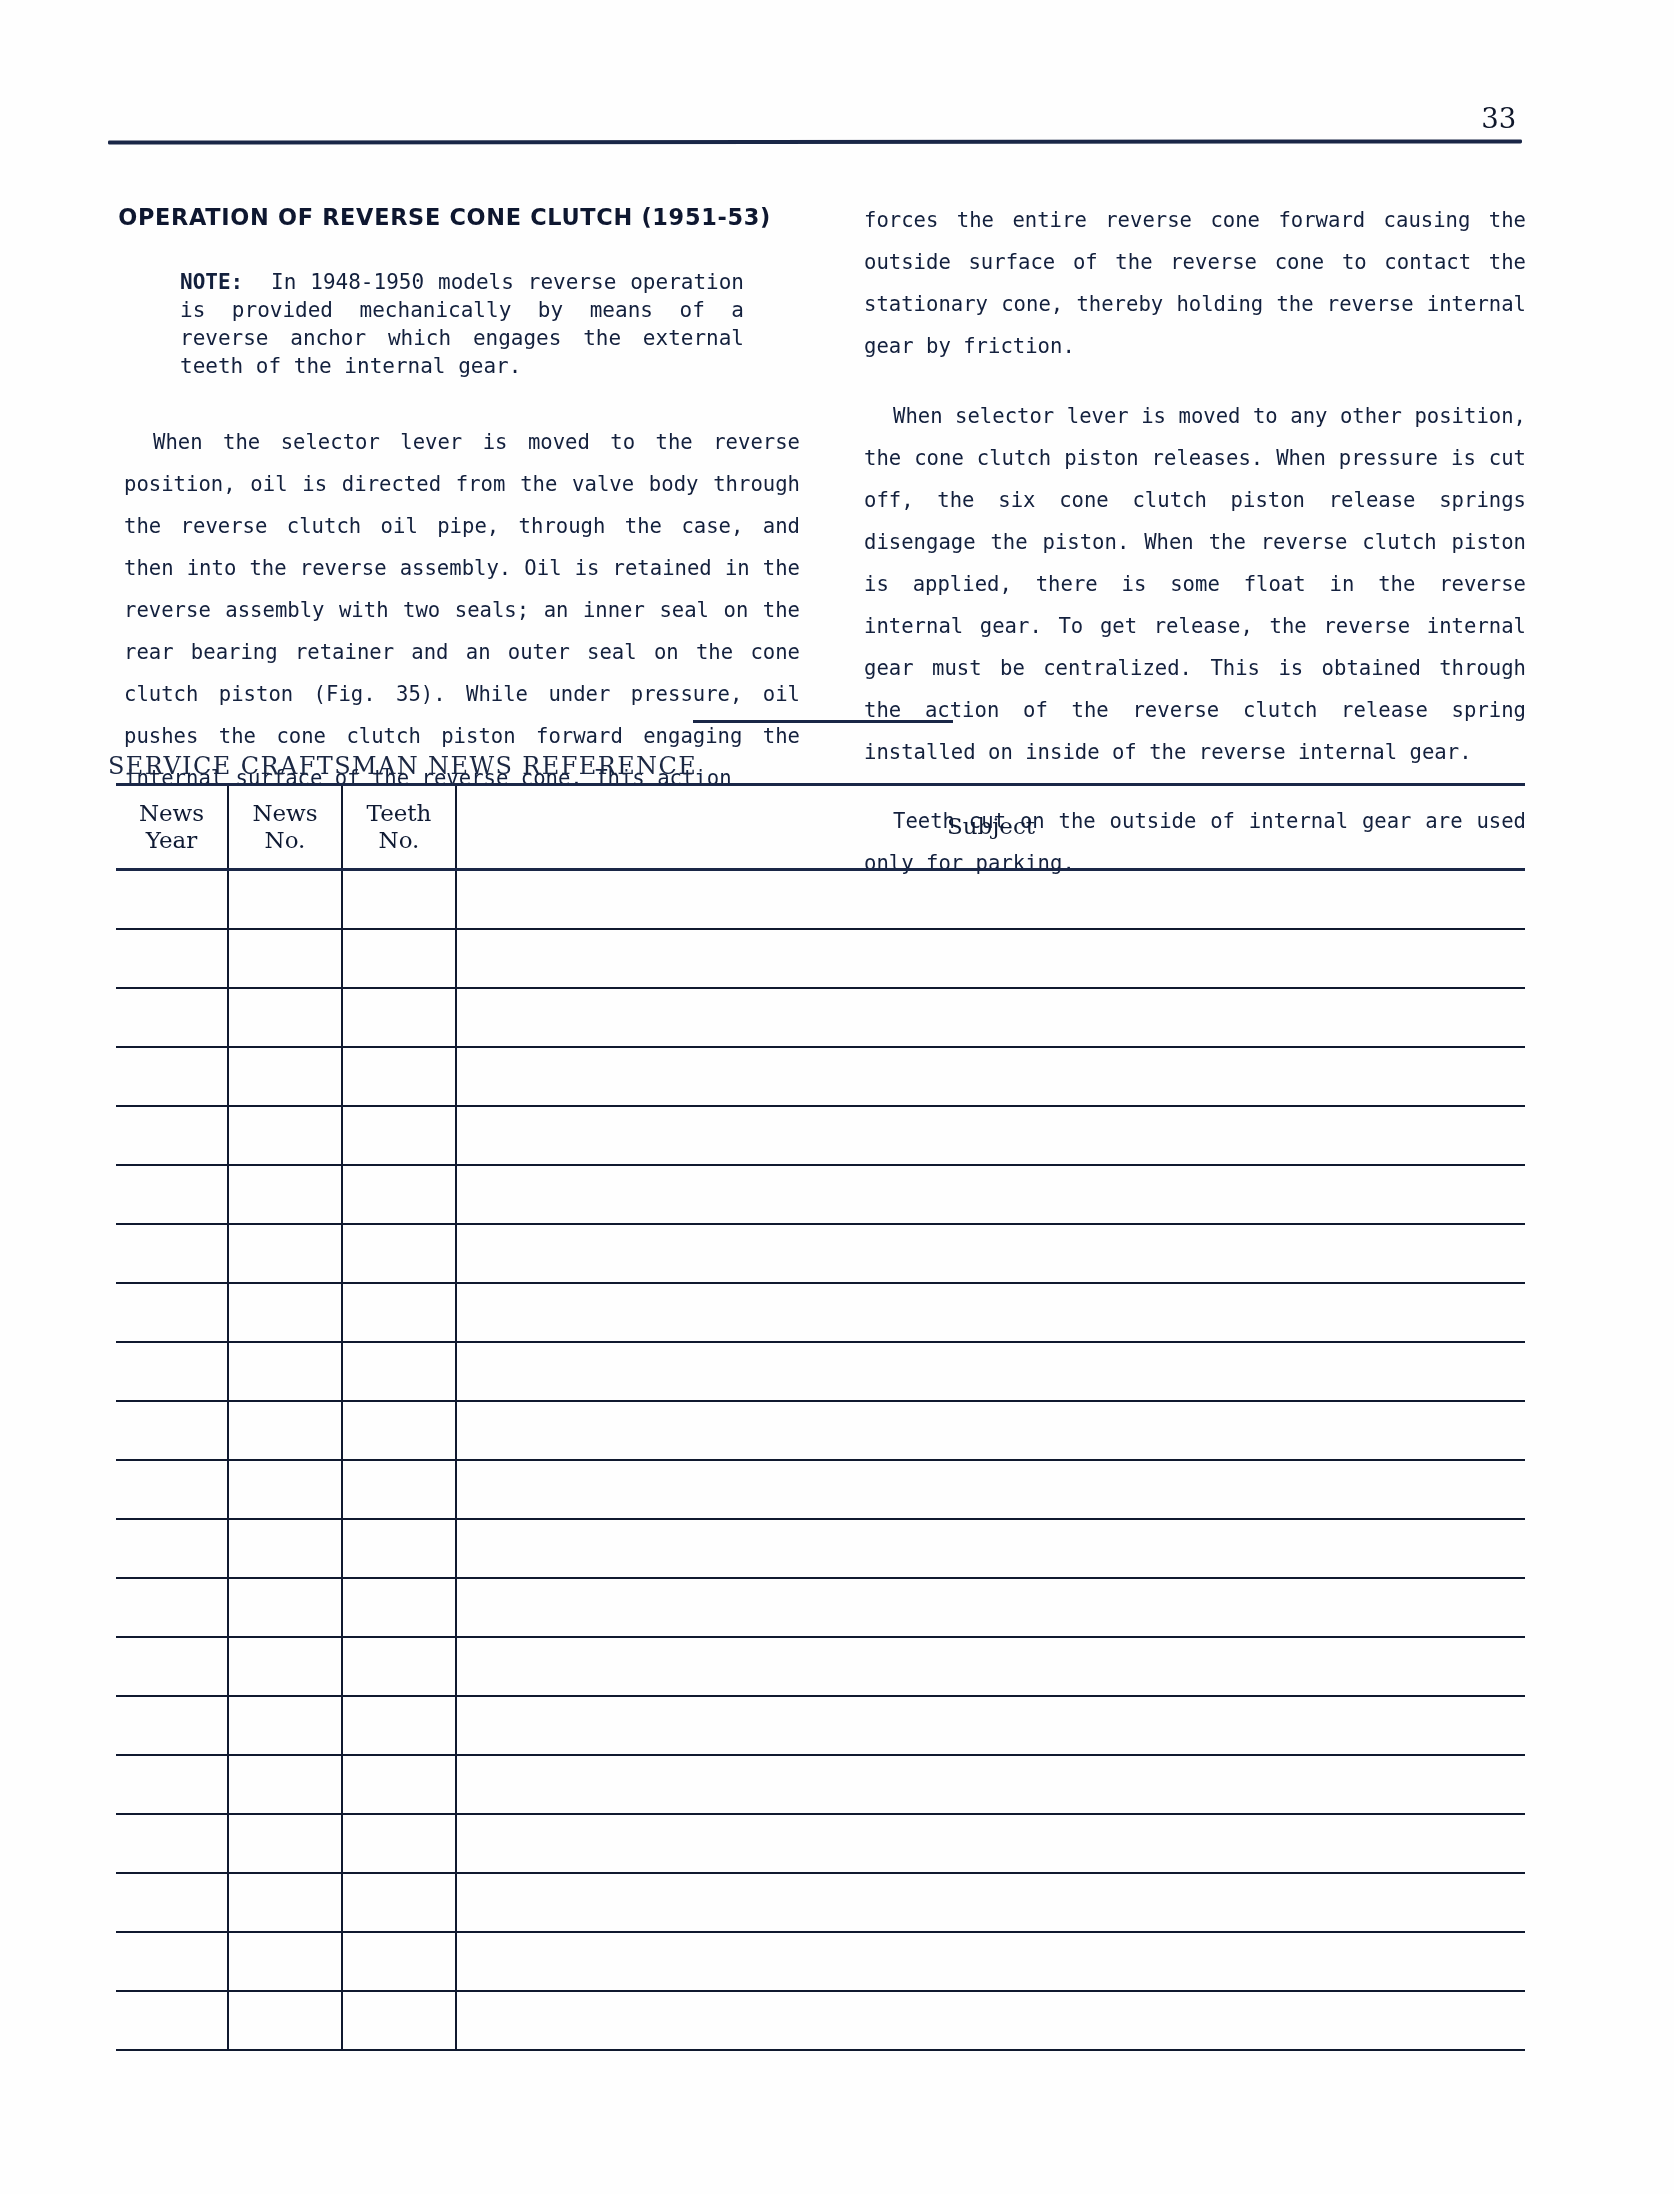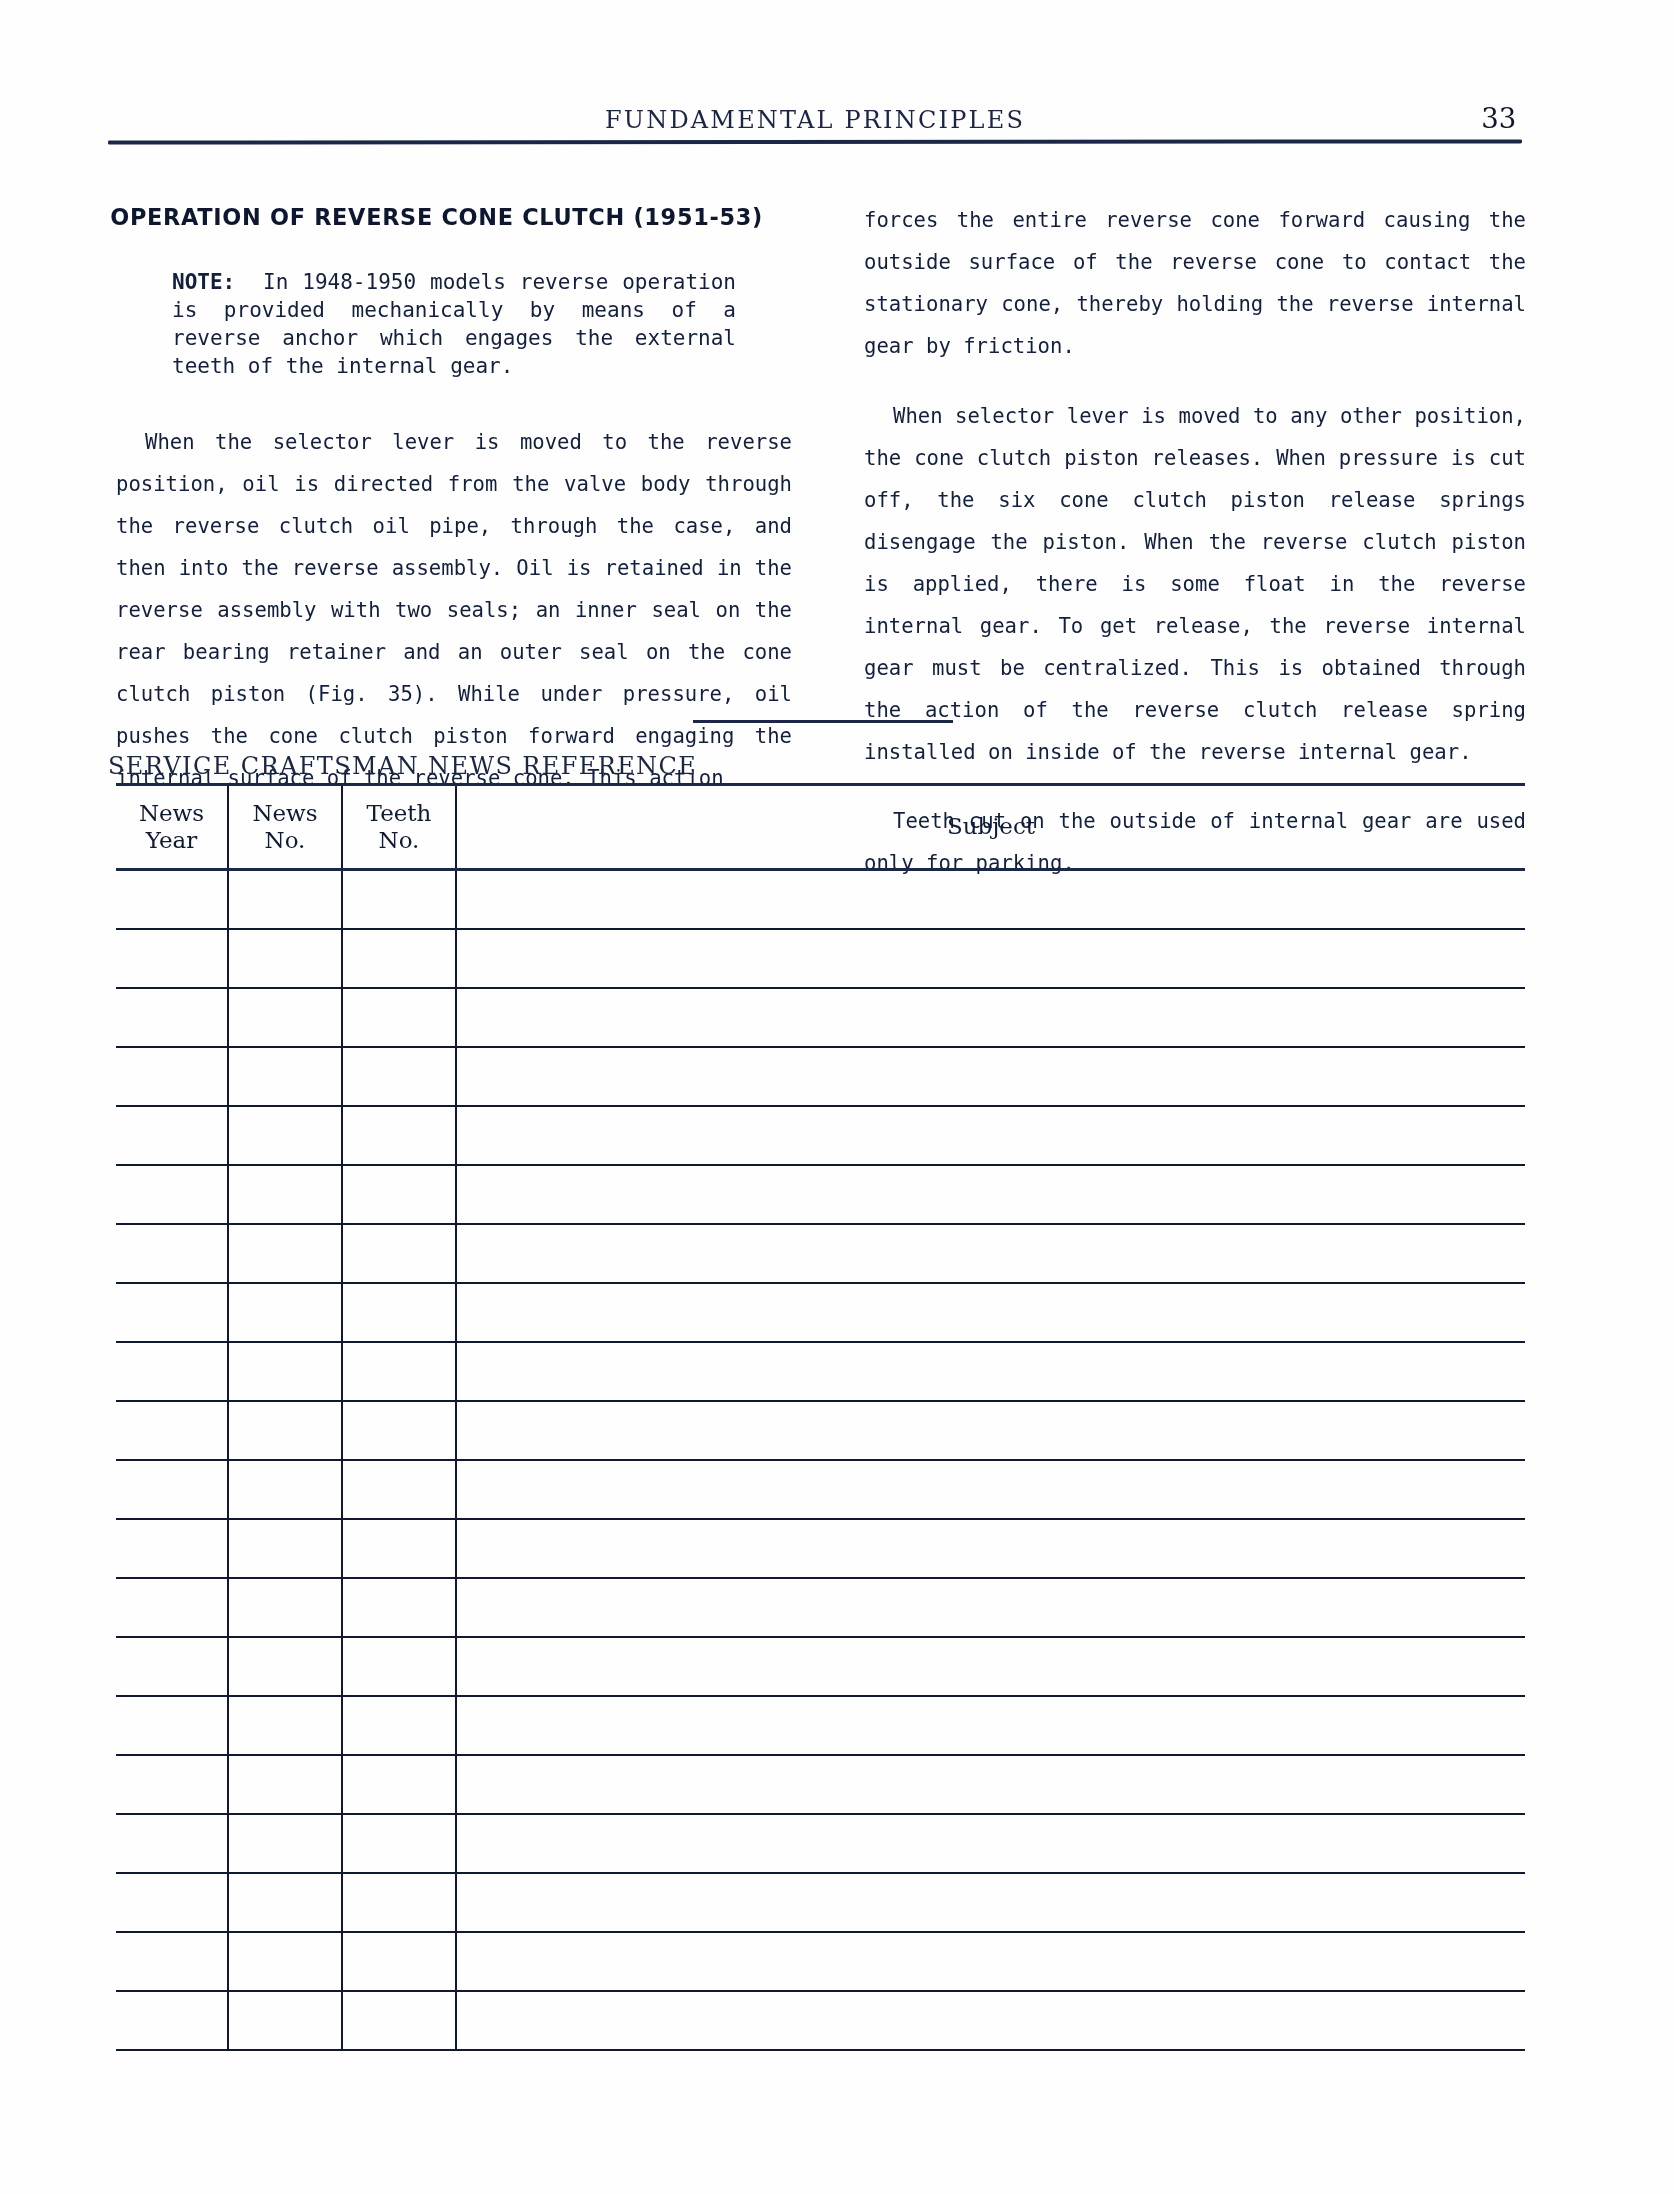--- a/index.html
+++ b/index.html
@@ -7,21 +7,21 @@
     .page { position: absolute; left: 0; top: 0; width: 1675px; height: 2194px; background: #fefefe; }
 
     .running-head { position: absolute; left: 108px; top: 105px; width: 1414px; height: 38px; }
     .running-head .title { position: absolute; left: 0; right: 0; top: 1.4px; text-align: center;
       font-family: "DejaVu Serif", serif; font-size: 24px; letter-spacing: 2.2px; color: #1b2742; }
     .running-head .pageno { position: absolute; right: 5.8px; top: -2.9px;
       font-family: "DejaVu Serif", serif; font-size: 27.5px; color: #0f172a; }
     .head-rule { position: absolute; left: 108px; top: 140px; width: 1414px; height: 3.6px; background: #1a2747; border-radius: 1.4px; transform: rotate(-0.05deg); }
 
     .col { position: absolute; font-family: "Liberation Mono", "DejaVu Sans Mono", monospace; color: #13203d; }
-    .col-left { left: 116px; top: 201px; width: 676px; }
+    .col-left { left: 124px; top: 201px; width: 676px; }
     .col-right { left: 864px; top: 199px; width: 662px; }
 
     .section-heading { font-family: "DejaVu Sans", sans-serif; font-weight: bold; font-size: 22.4px; letter-spacing: 0.7px; color: #0e1730; margin: 2.9px 0 0 -5.8px; white-space: nowrap; }
 
     .note { margin: 38px 0 0 56px; width: 564px; font-family: "DejaVu Sans Mono", monospace; font-size: 21px; line-height: 28px; text-align: justify; text-align-last: left; }
     .note .label { font-weight: bold; }
 
     .para { font-family: "DejaVu Sans Mono", monospace; font-size: 20.6px; line-height: 42px; text-align: justify; text-indent: 29px; margin: 0; }
     .col-left .para { margin-top: 41px; }
     .col-right .para.second { margin-top: 27.5px; }
@@ -40,21 +40,20 @@
     .ref-table th { height: 82px; font-family: "DejaVu Serif", serif; font-weight: normal; font-size: 23px; line-height: 27.5px; color: #0f1a33; text-align: center; vertical-align: middle; }
     .ref-table tbody tr { height: 59px; border-bottom: 2.9px solid #10192f; }
     .c1 { width: 112px; } .c2 { width: 114px; } .c3 { width: 114px; }
   </style>
 </head>
 <body>
 
 <div class="page">
 
   <div class="running-head">
-    <div class="title">FUNDAMENTAL PRINCIPLES</div>
     <div class="pageno">33</div>
   </div>
   <div class="head-rule"></div>
 
   <div class="col col-left">
     <div class="section-heading">OPERATION OF REVERSE CONE CLUTCH (1951-53)</div>
     <div class="note">
       <span class="label">NOTE:</span>&nbsp;&nbsp;<span>In 1948-1950 models reverse operation is provided mechanically by means of a reverse anchor which engages the external teeth of the internal gear.</span>
     </div>
     <p class="para">When the selector lever is moved to the reverse position, oil is directed from the valve body through the reverse clutch oil pipe, through the case, and then into the reverse assembly. Oil is retained in the reverse assembly with two seals; an inner seal on the rear bearing retainer and an outer seal on the cone clutch piston (Fig. 35). While under pressure, oil pushes the cone clutch piston forward engaging the internal surface of the reverse cone. This action</p>

